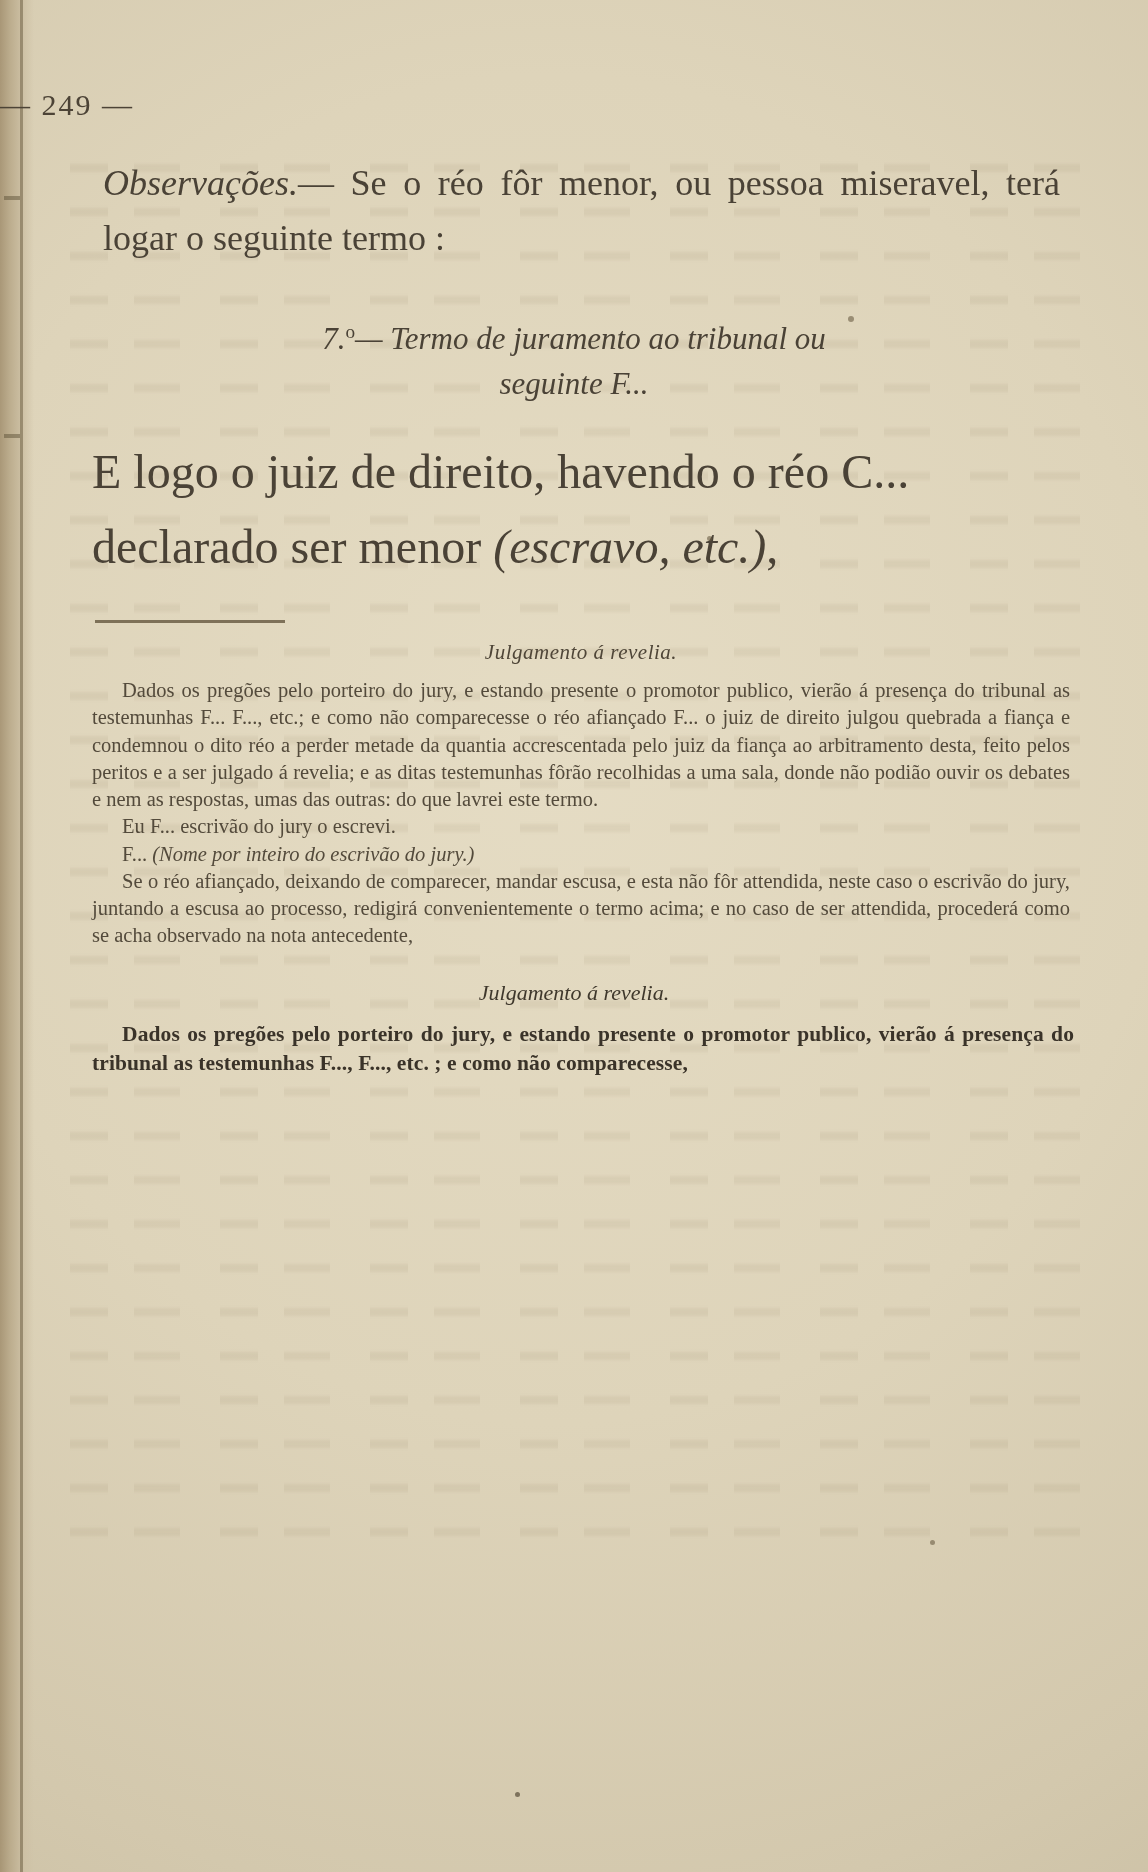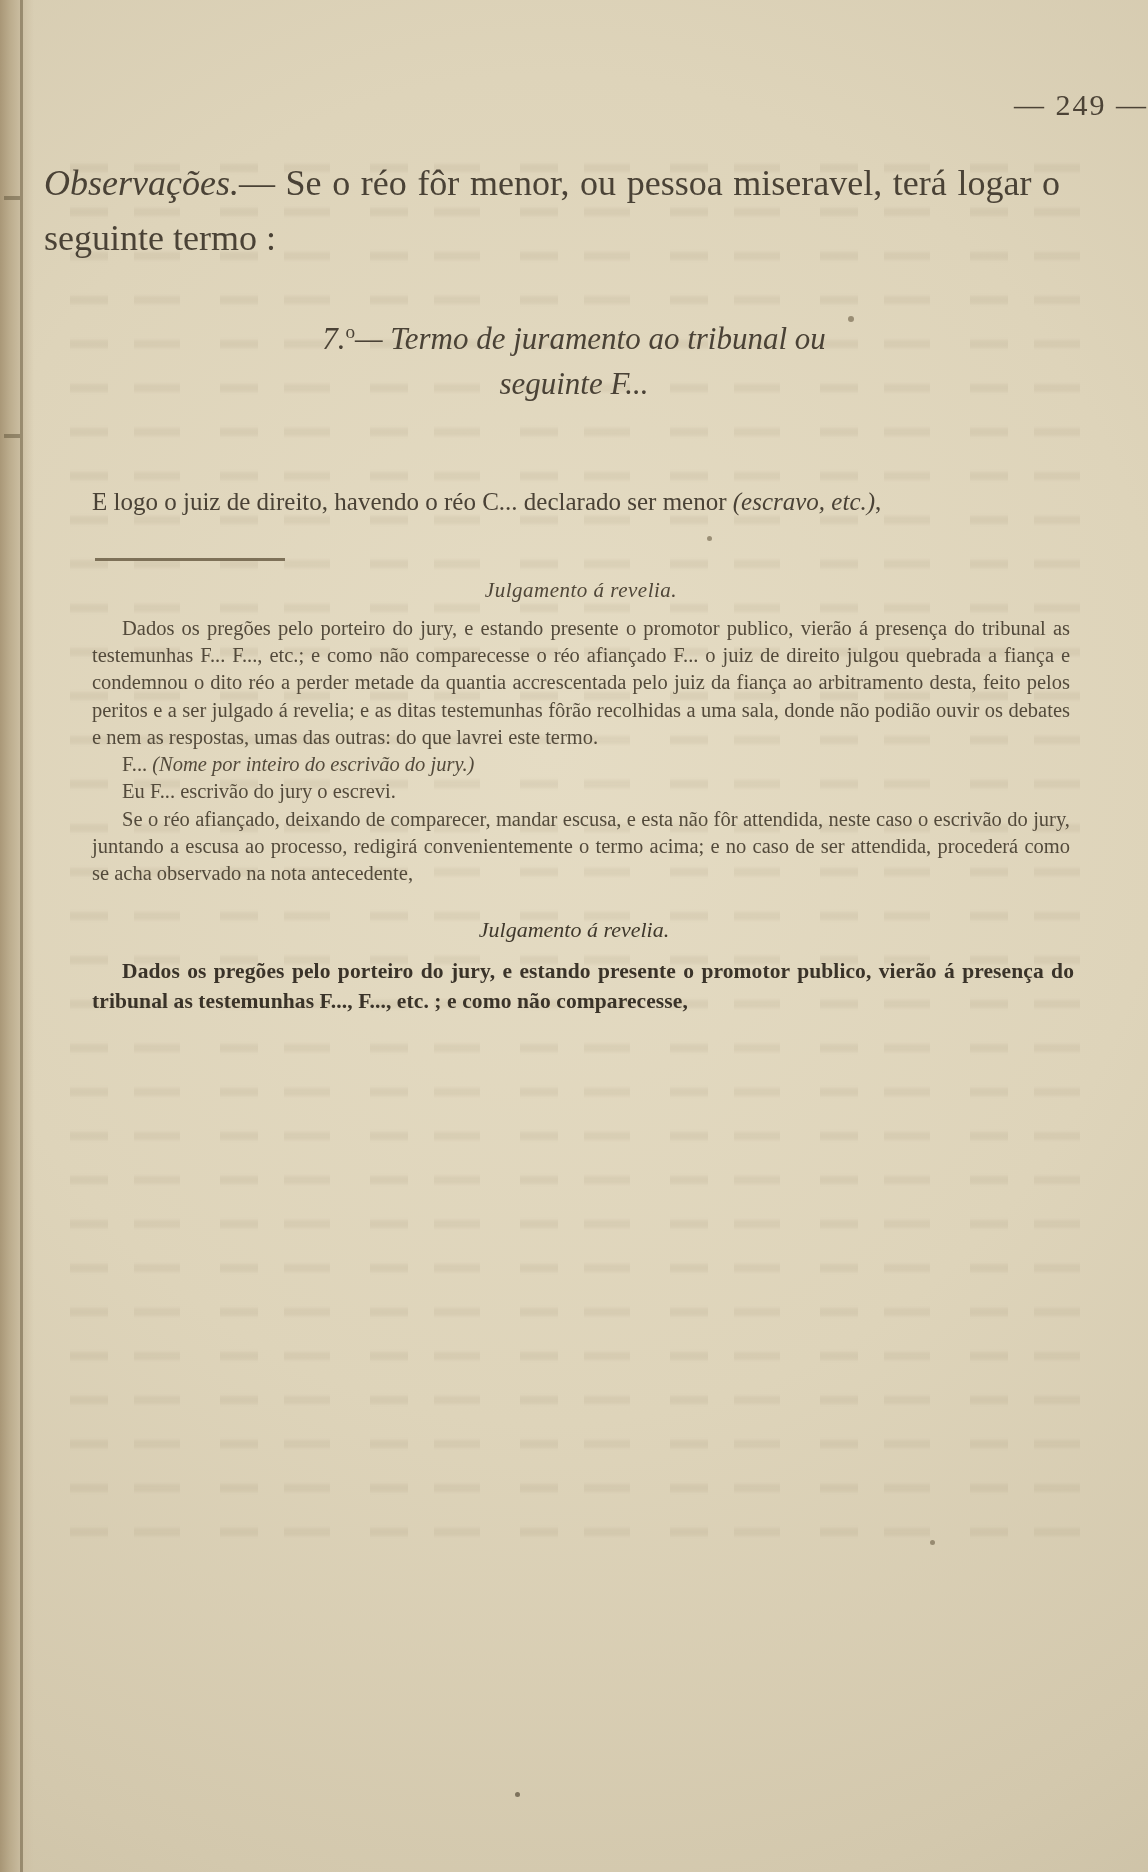--- a/index.html
+++ b/index.html
@@ -75,30 +75,30 @@
     opacity: 0.5;
   }
 
   .content {
     position: absolute;
     left: 0; right: 0; top: 0; bottom: 0;
   }
 
   
   .folio {
-    text-align: right;
+    text-align: left;
     font-size: 30px;
     letter-spacing: 2px;
     margin-top: 88px;
     color: #4c4336;
   }
 
   
   .display {
-    margin: 34px 88px 0 44px;
+    margin: 34px 88px 0 103px;
     font-size: 36px;
     line-height: 1.52;
     text-align: justify;
     text-align-last: left;
     color: #4a4236;
   }
   .display .ital { font-style: italic; }
   .display p { margin: 0; }
 
   .num-heading {
@@ -109,22 +109,22 @@
     text-align: center;
     color: #4a4236;
   }
   .num-heading .sup {
     font-style: normal;
     font-size: 0.62em;
     vertical-align: super;
   }
 
   .display2 {
-    margin: 76px 72px 0 92px;
-    font-size: 25px;
+    margin: 28px 72px 0 92px;
+    font-size: 48px;
     line-height: 1.55;
     color: #4a4236;
   }
   .display2 p { margin: 0; }
   .display2 .ital { font-style: italic; }
 
   
   .rule {
     margin: 36px 0 0 95px;
     width: 190px;
@@ -227,22 +227,22 @@
       <p>
         <span>E logo o juiz de direito, havendo o réo C... declarado ser menor </span><span class="ital">(escravo, etc.)</span><span>,</span>
       </p>
     </div>
 
     <div class="rule"></div>
 
     <div class="small-sec">
       <div class="sec-head">Julgamento á revelia.</div>
       <p>Dados os pregões pelo porteiro do jury, e estando presente o promotor publico, vierão á presença do tribunal as testemunhas F... F..., etc.; e como não comparecesse o réo afiançado F... o juiz de direito julgou quebrada a fiança e condemnou o dito réo a perder metade da quantia accrescentada pelo juiz da fiança ao arbitramento desta, feito pelos peritos e a ser julgado á revelia; e as ditas testemunhas fôrão recolhidas a uma sala, donde não podião ouvir os debates e nem as respostas, umas das outras: do que lavrei este termo.</p>
+      <p>Eu F... escrivão do jury o escrevi.</p>
       <p><span>F... </span><span class="ital">(Nome por inteiro do escrivão do jury.)</span></p>
-      <p>Eu F... escrivão do jury o escrevi.</p>
       <p>Se o réo afiançado, deixando de comparecer, mandar escusa, e esta não fôr attendida, neste caso o escrivão do jury, juntando a escusa ao processo, redigirá convenientemente o termo acima; e no caso de ser attendida, procederá como se acha observado na nota antecedente,</p>
     </div>
 
     <div class="bold-head">Julgamento á revelia.</div>
 
     <div class="bold-block">
       <p>Dados os pregões pelo porteiro do jury, e estando presente o promotor publico, vierão á presença do tribunal as testemunhas F..., F..., etc. ; e como não comparecesse,</p>
     </div>
 
   </div>

